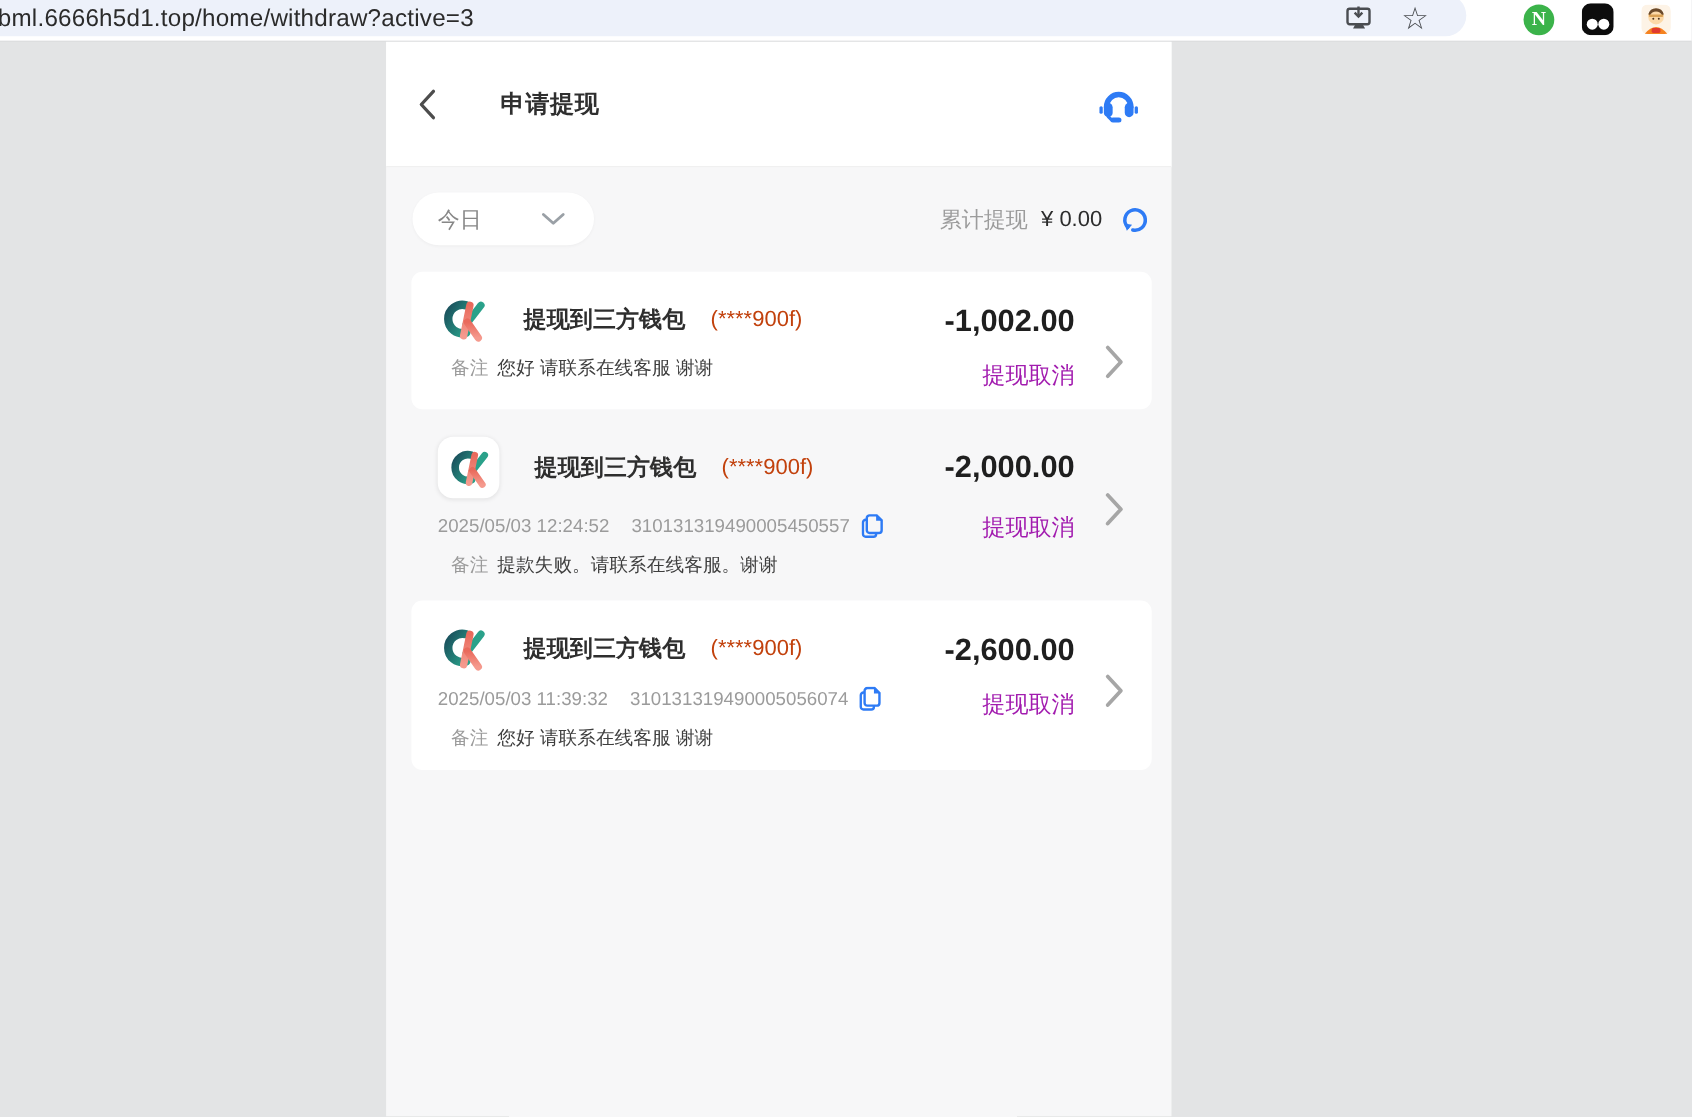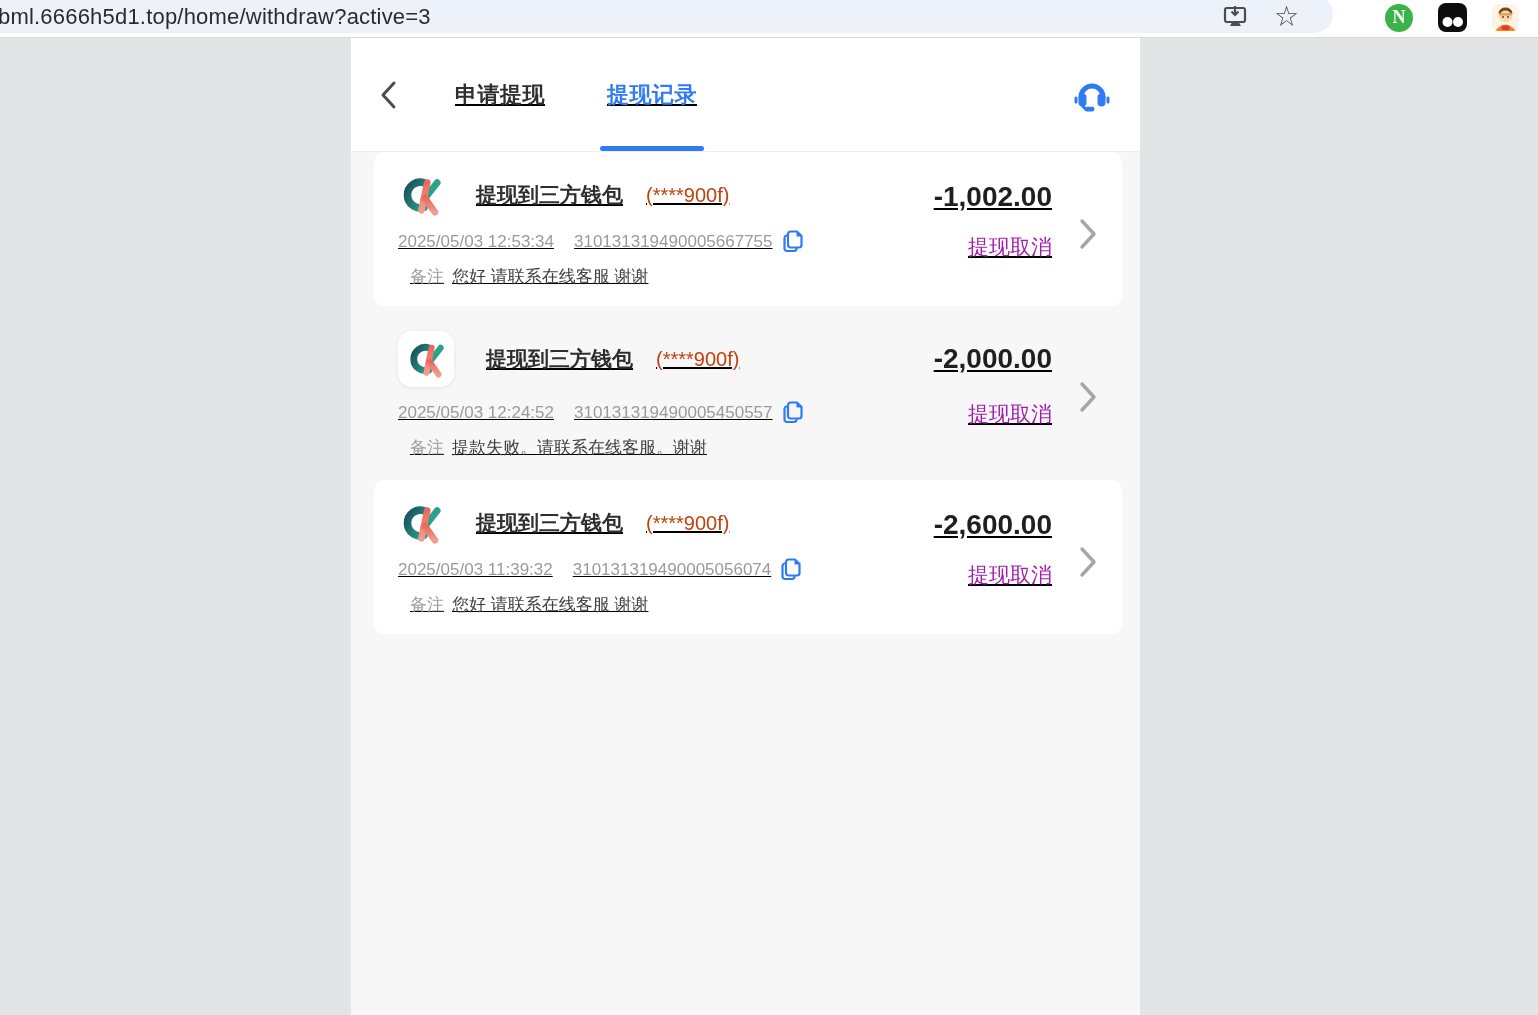--- a/index.html
+++ b/index.html
@@ -17,21 +17,21 @@
   .star-glyph { font-size:28px; color:#4a4d51; line-height:1; }
   .ext-icons { position:absolute; right:19px; top:3px; display:flex; align-items:center; gap:25px; }
   .ext-n { width:28px; height:28px; border-radius:50%; background:#3bb34a; color:#fff;
            display:flex; align-items:center; justify-content:center;
            font-family:"Liberation Serif","DejaVu Serif",serif; font-weight:700; font-size:18px; }
   .ext-black { width:29px; height:29px; }
   .ext-avatar { width:27px; height:27px; border-radius:6px; overflow:hidden; }
 
   
   .viewport { height:977px; background:#e3e4e5; }
-  .column { width:789px; height:100%; margin-left:351px; background:#f7f7f8;text-decoration:underline; }
+  .column { width:714px; height:100%; margin-left:351px; background:#f7f7f8; }
 
   
   .app-header { height:114px; background:#ffffff; display:flex; align-items:center;
                 padding:0 28px; position:relative; border-bottom:1px solid #efefef; }
   .back-btn { width:24px; display:flex; align-items:center; cursor:pointer; }
   .tabs { display:flex; gap:62px; margin-left:52px; height:100%; align-items:center; }
   .tab { position:relative; height:100%; display:flex; align-items:center;
          font-size:22px; font-weight:600; color:#2f2f2f; letter-spacing:0.5px; cursor:pointer; }
   .tab.active { color:#2e7bf5; }
   .tab.active::after { content:""; position:absolute; left:-7px; right:-7px; bottom:0;
@@ -134,61 +134,67 @@
   <div class="column">
 
     <header class="app-header">
       <span class="back-btn">
         <svg width="18" height="30" viewBox="0 0 18 30">
           <path d="M15 3 L4 15 L15 27" fill="none" stroke="#4d4d4d" stroke-width="3" stroke-linecap="round" stroke-linejoin="round"></path>
         </svg>
       </span>
       <nav class="tabs">
         <div class="tab">申请提现</div>
-        <div class="tab active">提现记录</div>
       </nav>
       <span class="headset-btn">
         <svg width="36" height="36" viewBox="0 0 36 34">
           <path d="M7 19 a11 11 0 0 1 22 0" fill="none" stroke="#2e7bf5" stroke-width="5" stroke-linecap="round"></path>
           <rect x="4.5" y="15.5" width="8" height="13" rx="4" fill="#2e7bf5"></rect>
           <rect x="23.5" y="15.5" width="8" height="13" rx="4" fill="#2e7bf5"></rect>
           <rect x="0.5" y="18.5" width="3" height="7" rx="1.5" fill="#2e7bf5"></rect>
           <rect x="32.5" y="18.5" width="3" height="7" rx="1.5" fill="#2e7bf5"></rect>
           <path d="M8.5 28 L11.5 31" stroke="#2e7bf5" stroke-width="3" stroke-linecap="round"></path>
           <rect x="10.5" y="28.8" width="10" height="4.6" rx="2.3" fill="#2e7bf5"></rect>
         </svg>
       </span>
     </header>
 
+    <div class="toolbar">
+      <div class="filter-pill">
+        <span class="filter-label">今日</span>
+        <svg width="22" height="12" viewBox="0 0 22 12">
+          <path d="M2 2 L11 10 L20 2" fill="none" stroke="#9aa0a6" stroke-width="2.6" stroke-linecap="round" stroke-linejoin="round"></path>
+        </svg>
+      </div>
+      <div class="summary">
+        <span class="summary-label">累计提现</span>
+        <span class="summary-amount">¥ 0.00</span>
+        <span class="refresh-btn">
+          <svg width="27" height="27" viewBox="0 0 27 27">
+            <path d="M7.2 20.5 A 9.3 9.3 0 1 1 11.8 23.1" fill="none" stroke="#2e7bf5" stroke-width="3.2" stroke-linecap="round"></path>
+            <polygon points="4.2,17.2 11.2,18.4 6.4,23.8" fill="#2e7bf5"></polygon>
+          </svg>
+        </span>
+      </div>
+    </div>
 
     <div class="record">
       <div class="rec-left">
         <div class="title-row">
           <span class="logo">
             <svg width="46" height="42" viewBox="0 0 48 44">
               <path d="M27 9 A 13.5 13.5 0 1 0 27 35" fill="none" stroke="url(#gradC)" stroke-width="8" stroke-linecap="round"></path>
               <path d="M41 9 L27 27" stroke="#2aa18a" stroke-width="7" stroke-linecap="round"></path>
               <path d="M30.5 9 L24.5 38" stroke="url(#gradK)" stroke-width="7" stroke-linecap="round"></path>
               <path d="M28 25 L38.5 40" stroke="url(#gradK)" stroke-width="7" stroke-linecap="round"></path>
             </svg>
           </span>
           <span class="rec-title">提现到三方钱包</span>
           <span class="rec-account">(****900f)</span>
         </div>
-        <div class="meta-row">
-          <span>2025/05/03 12:53:34</span>
-          <span class="order-no">310131319490005667755</span>
-          <span class="copy-btn">
-            <svg width="20" height="23" viewBox="0 0 20 23">
-              <rect x="1.5" y="5.5" width="12" height="15.5" rx="2.5" fill="none" stroke="#2e7bf5" stroke-width="2.2"></rect>
-              <path d="M7.5 1.5 h6.5 l4.5 4.5 v9 a2.5 2.5 0 0 1 -2.5 2.5 h-8.5 a2.5 2.5 0 0 1 -2.5 -2.5 v-11 a2.5 2.5 0 0 1 2.5 -2.5 z" fill="#ffffff" stroke="#2e7bf5" stroke-width="2.2"></path>
-              <path d="M13.5 1.5 v5 h5 z" fill="#2e7bf5"></path>
-            </svg>
-          </span>
-        </div>
         <div class="note-row">
           <span class="note-label">备注</span>
           <span class="note-text">您好 请联系在线客服 谢谢</span>
         </div>
       </div>
       <div class="rec-right">
         <div class="amount-col">
           <span class="amount">-1,002.00</span>
           <span class="status">提现取消</span>
         </div>

